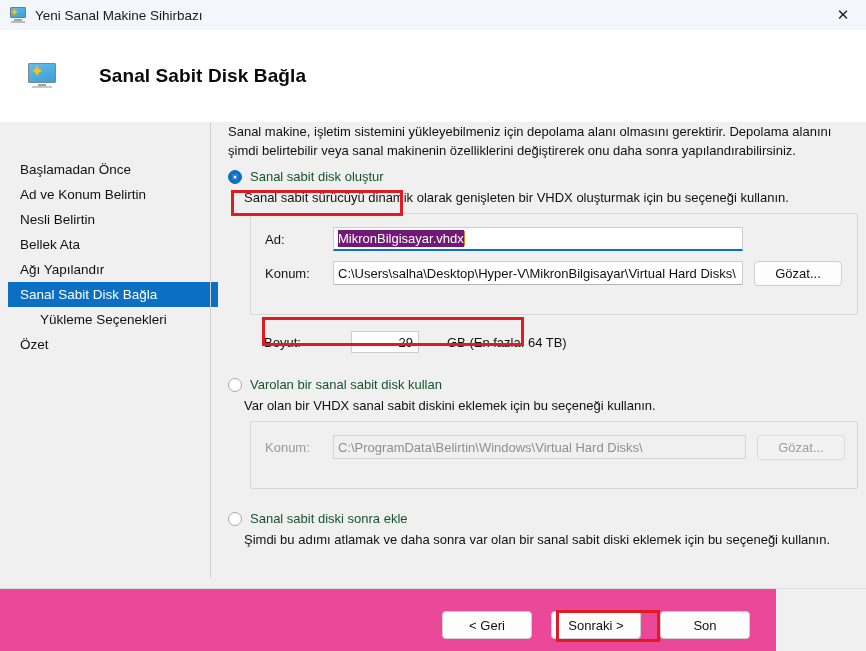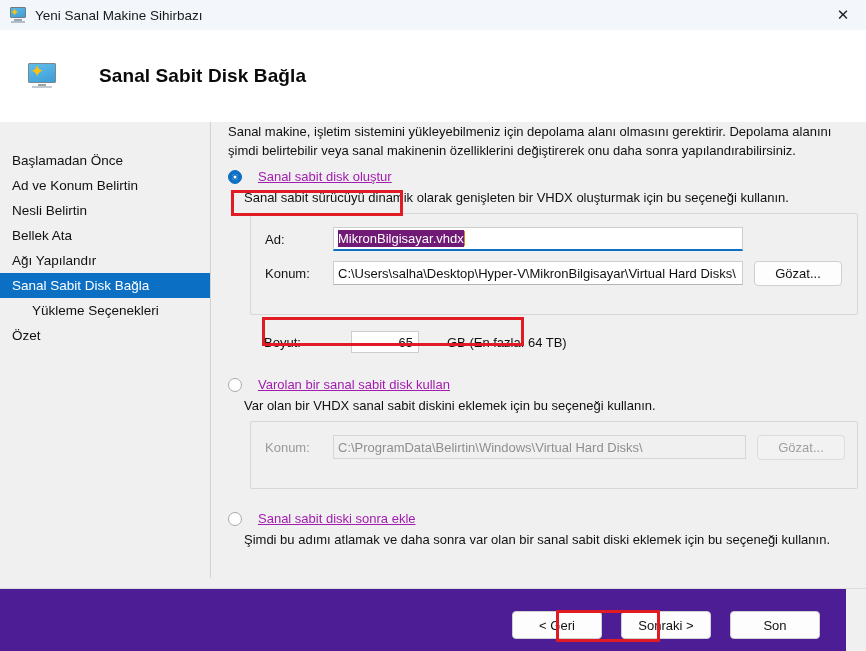--- a/index.html
+++ b/index.html
@@ -137,23 +137,23 @@
 
   
   .body-area {
     position: absolute;
     left: 0; top: 122px;
     width: 866px; height: 466px;
     background: #f0f0f0;
   }
   .sidebar {
     position: absolute;
-    left: 0; top: 0;
+    left: 8px; top: 0;
     width: 210px;
-    padding-top: 26px;
+    padding-top: 35px;
   }
   .sidebar-divider {
     position: absolute;
     left: 210px; top: 0;
     width: 1px; height: 456px;
     background: #d2d2d2;
   }
   .nav-item {
     height: 25px;
     line-height: 25px;
@@ -211,24 +211,23 @@
     left: 3px; top: 3px;
     width: 6px; height: 6px;
     border-radius: 50%;
     background: #ffffff;
     box-shadow: inset 0 0 0 1.5px #0b6fc4;
   }
   .radio.disabled {
     border-color: #a9a9a9;
   }
   .radio-label {
-    margin-left: 16px;
-    font-size: 13px;
-    color: #a21caf;
-    text-decoration: underline;
+    margin-left: 8px;
+    font-size: 13px;
+    color: #14532d;
   }
 
   .desc {
     margin-left: 16px;
     margin-top: 6px;
     font-size: 13px;
     color: #111111;
   }
 
   
@@ -365,22 +364,22 @@
   
   .footer-divider {
     position: absolute;
     left: 0; top: 588px;
     width: 866px; height: 1px;
     background: #dcdcdc;
   }
   .footer {
     position: absolute;
     left: 0; top: 589px;
-    width: 846px; height: 62px;
-    background: #4c1d95;
+    width: 776px; height: 62px;
+    background: #ec4899;
   }
   .footer-buttons {
     position: absolute;
     right: 26px; top: 22px;
     display: flex;
     gap: 19px;
   }
   .footer-buttons .btn {
     height: 28px;
     min-width: 90px;
@@ -447,21 +446,21 @@
         </div>
         <div class="field-row">
           <div class="field-label">Konum:</div>
           <div class="textinput flat loc-input">C:\Users\salha\Desktop\Hyper-V\MikronBilgisayar\Virtual Hard Disks\</div>
           <div class="btn browse-btn">Gözat...</div>
         </div>
       </div>
 
       <div class="size-row">
         <div class="field-label">Boyut:</div>
-        <div class="size-input">65</div>
+        <div class="size-input">29</div>
         <div class="size-suffix">GB (En fazla: 64 TB)</div>
       </div>
     </div>
 
     <div class="option-block" style="margin-top:22px;">
       <div class="radio-row">
         <div class="radio disabled"></div>
         <div class="radio-label">Varolan bir sanal sabit disk kullan</div>
       </div>
       <div class="desc">Var olan bir VHDX sanal sabit diskini eklemek için bu seçeneği kullanın.</div>

